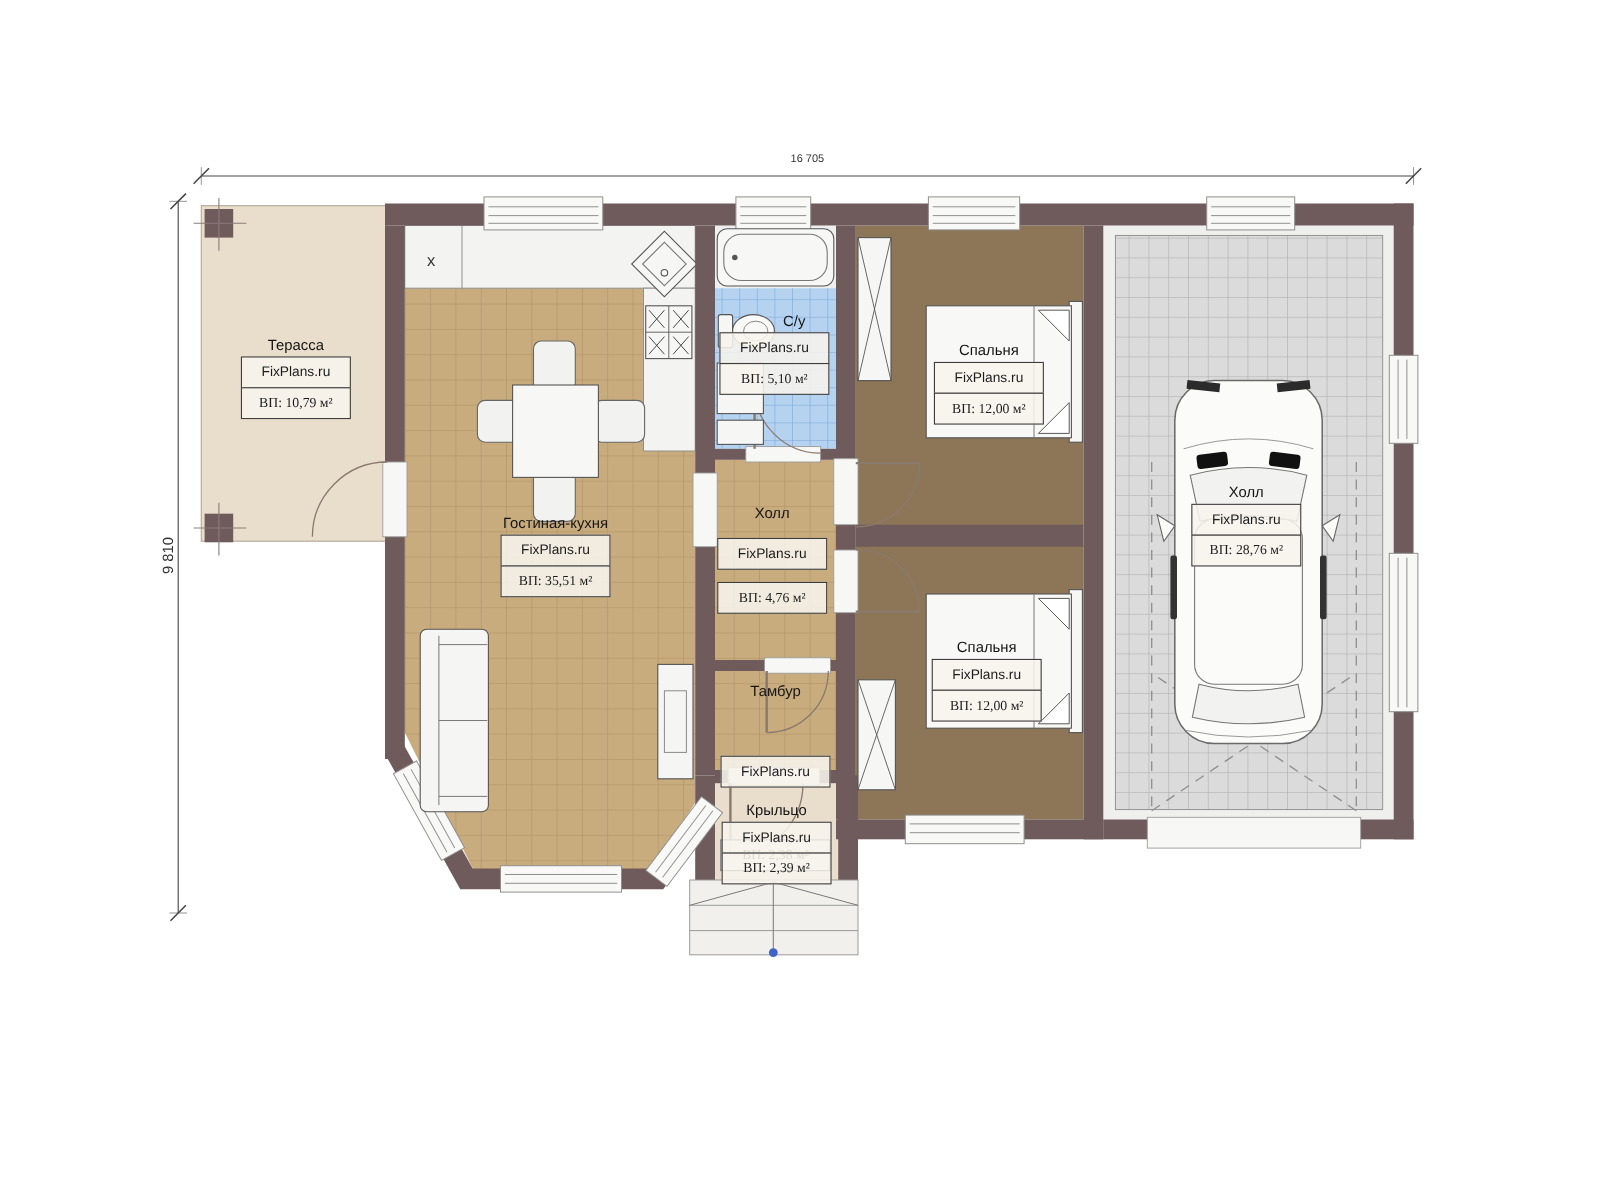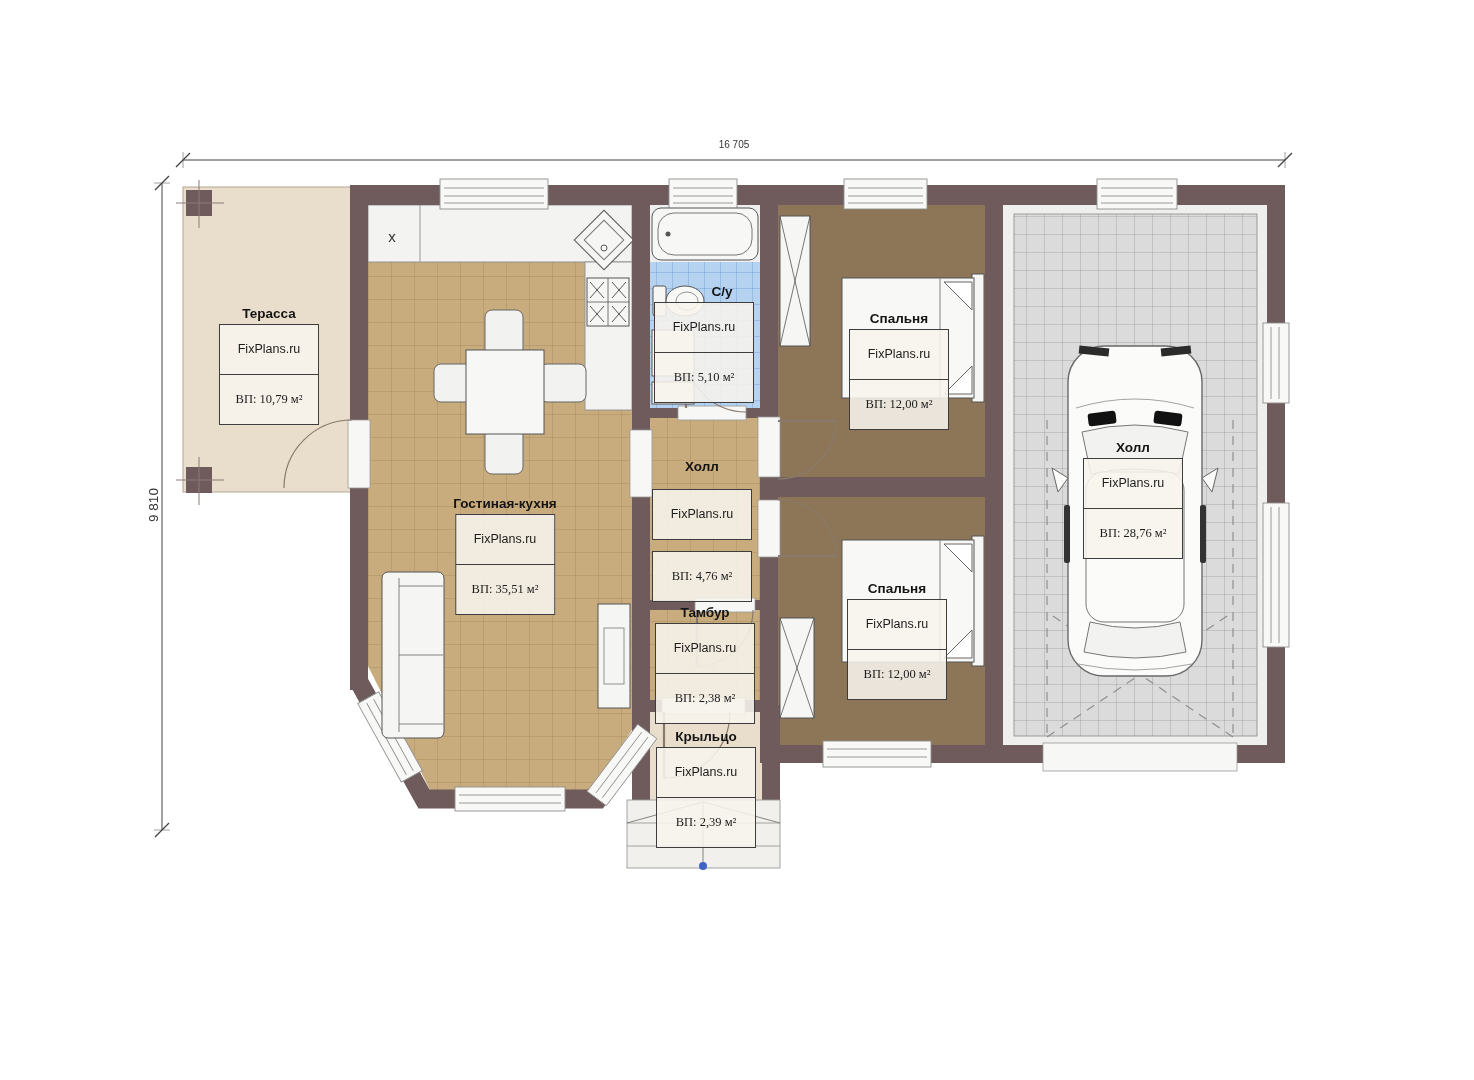--- a/index.html
+++ b/index.html
@@ -1,21 +1,21 @@
 <!DOCTYPE html>
 <html><head>
 <meta charset="utf-8">
 <style>
   html,body{margin:0;padding:0;background:#ffffff;font-family:"Liberation Sans",sans-serif;}
   .canvas{position:relative;width:1474px;height:1080px;background:#ffffff;overflow:hidden;}
   .canvas > svg{position:absolute;left:0;top:0;}
   .room-label{position:absolute;transform:translateX(-50%);display:flex;flex-direction:column;align-items:center;z-index:5;}
-  .room-name{font-size:13.5px;font-weight:bold;color:#141414;margin-bottom:3px;white-space:nowrap;}
+  .room-name{font-size:13.5px;font-weight:normal;color:#141414;margin-bottom:3px;white-space:nowrap;}
   .label-box{border:1px solid #3d3d3d;background:rgba(247,244,237,0.88);font-size:12.5px;color:#1c1c1c;
-             padding:16px 6px;line-height:17px;white-space:nowrap;text-align:center;min-width:86px;}
+             padding:5px 6px;line-height:17px;white-space:nowrap;text-align:center;min-width:86px;}
   .label-box + .label-box{margin-top:-1px;font-family:Liberation Serif, serif;}
   .dim-top{position:absolute;left:734px;top:139px;transform:translateX(-50%);font-size:10px;color:#333;z-index:4;}
   .dim-left{position:absolute;left:153px;top:505px;transform:translate(-50%,-50%) rotate(-90deg);font-size:13.5px;color:#333;z-index:4;}
 </style>
 </head>
 <body>
 
 <div class="canvas">
 
 <svg width="1474" height="1080" viewBox="0 0 1474 1080" xmlns="http://www.w3.org/2000/svg">
@@ -279,21 +279,21 @@
 
 <div class="dim-top">16 705</div>
 <div class="dim-left">9 810</div>
 
 <div class="room-label" style="left:269px;top:306px;">
   <div class="room-name">Терасса</div>
   <div class="label-box">FixPlans.ru</div>
   <div class="label-box">ВП: 10,79 м²</div>
 </div>
 
-<div class="room-label" style="left:505px;top:496px;">
+<div class="room-label" style="left:505px;top:468px;">
   <div class="room-name">Гостиная-кухня</div>
   <div class="label-box">FixPlans.ru</div>
   <div class="label-box">ВП: 35,51 м²</div>
 </div>
 
 <div class="room-label" style="left:704px;top:284px;">
   <div class="room-name" style="margin-left:36px;">С/у</div>
   <div class="label-box">FixPlans.ru</div>
   <div class="label-box">ВП: 5,10 м²</div>
 </div>
@@ -315,21 +315,21 @@
   <div class="label-box">FixPlans.ru</div>
   <div class="label-box">ВП: 12,00 м²</div>
 </div>
 
 <div class="room-label" style="left:1133px;top:440px;">
   <div class="room-name">Холл</div>
   <div class="label-box">FixPlans.ru</div>
   <div class="label-box">ВП: 28,76 м²</div>
 </div>
 
-<div class="room-label" style="left:705px;top:605px;">
+<div class="room-label" style="left:705px;top:621px;gap:48px;">
   <div class="room-name">Тамбур</div>
   <div class="label-box">FixPlans.ru</div>
   <div class="label-box">ВП: 2,38 м²</div>
 </div>
 
 <div class="room-label" style="left:706px;top:729px;justify-content:center;">
   <div class="room-name">Крыльцо</div>
   <div class="label-box">FixPlans.ru</div>
   <div class="label-box">ВП: 2,39 м²</div>
 </div>

